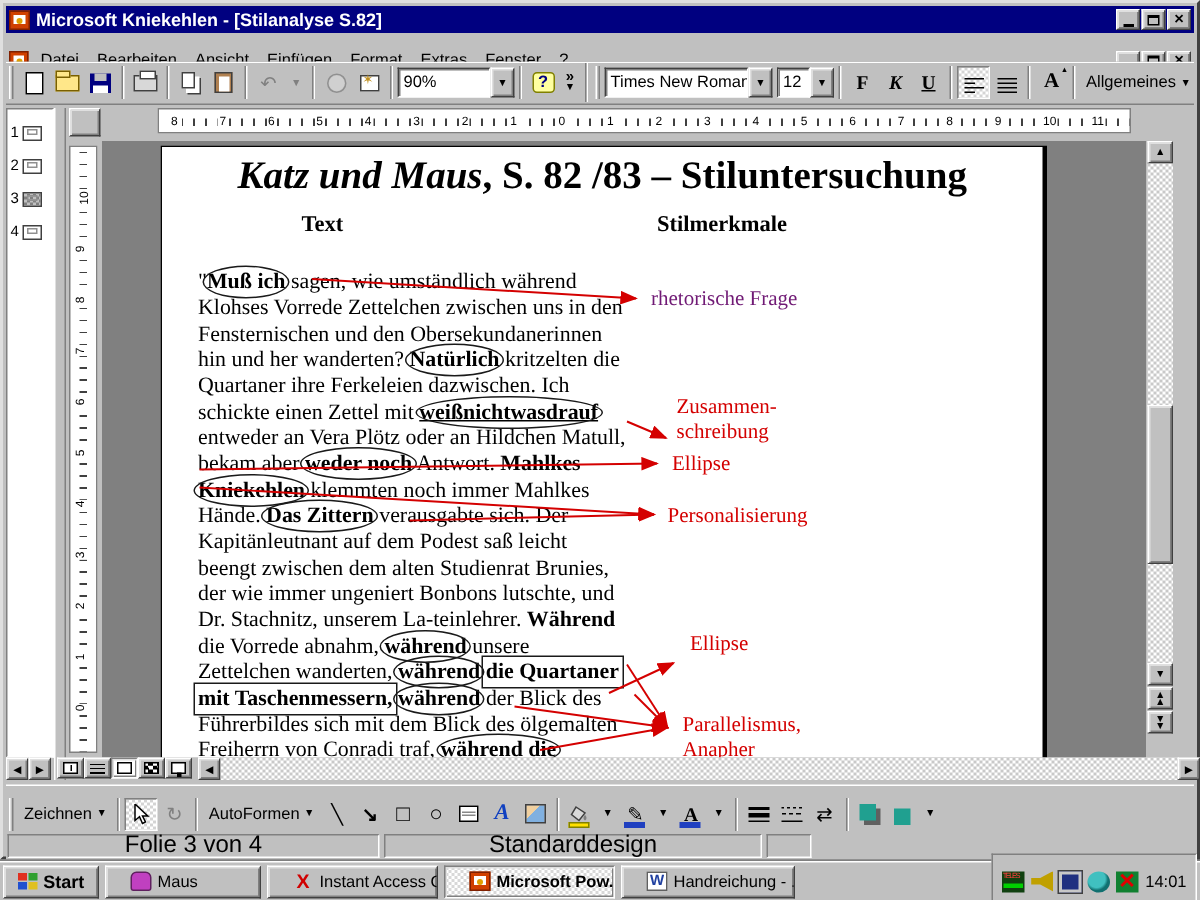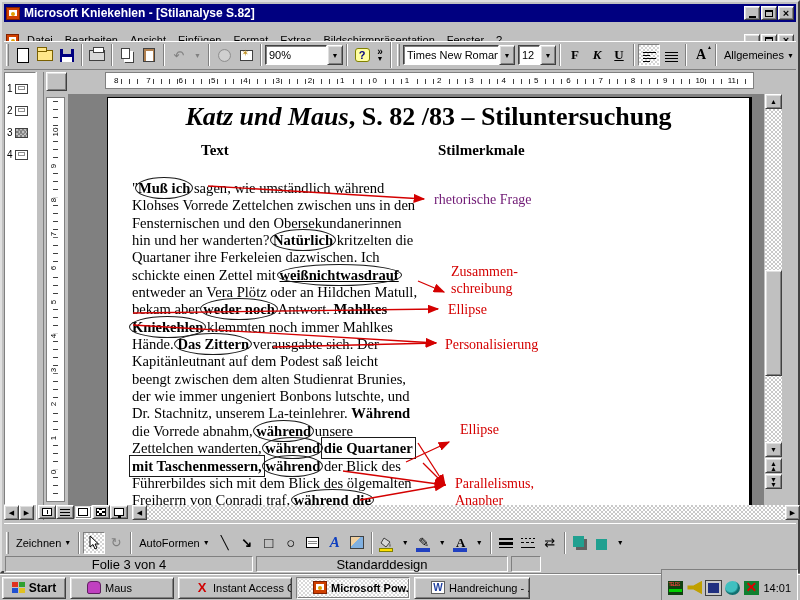--- a/index.html
+++ b/index.html
@@ -102,21 +102,21 @@
   #vruler{position:absolute;left:44px;top:92px;width:21px;height:411px;background:#c0c0c0;}
   #vruler .white{position:absolute;left:0;top:3px;width:19px;height:405px;background:#fff;
     border:1px solid #808080;}
   #vruler .ticks{position:absolute;top:0;bottom:0;left:6px;width:5px;
     background:repeating-linear-gradient(0deg,transparent 0 7px,#404040 7px 8px);}
   .rlabel{position:absolute;font-size:8px;color:#000;background:#fff;padding:0 1px;line-height:8px;}
   .rlabel.v{transform:rotate(-90deg);}
 
   
   #canvas{position:absolute;left:66px;top:92px;width:696px;height:411px;background:#808080;overflow:hidden;}
-  #slide{position:absolute;left:39px;top:3px;width:645px;height:440px;background:#ffffff;
+  #slide{position:absolute;left:39px;top:3px;width:591px;height:440px;background:#ffffff;
     border:1px solid #000;border-right:3px solid #000;}
   #slide-title{position:absolute;left:0;top:4px;width:100%;text-align:center;
     font-family:"Liberation Serif",serif;font-weight:bold;font-size:26px;color:#000;white-space:nowrap;}
   .colhead{position:absolute;font-family:"Liberation Serif",serif;font-weight:bold;font-size:15px;color:#000;}
   #textblock{position:absolute;left:24px;top:82px;font-family:"Liberation Serif",serif;
     font-size:14.6px;line-height:17.35px;color:#000;white-space:pre;}
   .seg.b{font-weight:bold;}
   .seg.u{text-decoration:underline;}
   .seg.c{outline:1.4px solid #1a1a1a;outline-offset:2px;border-radius:50%;}
   .seg.x{outline:1.4px solid #1a1a1a;outline-offset:2px;}
@@ -161,21 +161,21 @@
   .ic-shadow{width:11px;height:11px;background:#20a090;box-shadow:3px 3px 0 #606060;margin:-2px 0 0 -2px;}
   .ic-cube{width:11px;height:11px;background:#20a090;position:relative;margin-top:3px;}
   .ic-cube:before{content:"";position:absolute;left:2px;top:-4px;width:11px;height:11px;
     background:#d8d8d8;border:1px solid #606060;z-index:-1;}
   .ic-line3{width:14px;height:10px;display:flex;flex-direction:column;justify-content:space-between;}
   .ic-line3 i{display:block;background:#000;}
 
   
   #statusbar{position:absolute;left:2px;top:553px;right:2px;height:18px;background:#c0c0c0;
     display:flex;align-items:center;gap:3px;padding:1px 1px;}
-  .spanel{height:16px;display:flex;align-items:center;justify-content:center;font-size:13px;}
+  .spanel{height:16px;display:flex;align-items:center;justify-content:center;font-size:16px;}
 
   
   #taskbar{position:absolute;left:0;top:574px;width:800px;height:26px;background:#c0c0c0;
     border-top:1px solid #fff;box-shadow:0 -1px 0 #808080;display:flex;align-items:center;padding:0 2px;gap:4px;}
   #startbtn{width:64px;height:22px;display:flex;align-items:center;justify-content:center;gap:3px;
     font-weight:bold;font-size:12px;}
   .winflag{width:14px;height:12px;display:grid;grid-template-columns:6px 6px;grid-template-rows:5px 5px;gap:1px;}
   .winflag i{display:block;}
   .taskbtn{height:22px;flex:none;display:flex;align-items:center;gap:4px;padding:0 16px;font-size:11px;
     white-space:nowrap;overflow:hidden;}
@@ -222,21 +222,20 @@
 
     <div id="menubar">
       <div class="ticon ic-ppt" style="width:13px;height:12px;margin-right:2px;"></div>
       <div id="menu-items" style="display:flex;">
           <div class="menuitem"><u>D</u>atei</div>
           <div class="menuitem"><u>B</u>earbeiten</div>
           <div class="menuitem"><u>A</u>nsicht</div>
           <div class="menuitem"><u>E</u>infügen</div>
           <div class="menuitem">Forma<u>t</u></div>
           <div class="menuitem">E<u>x</u>tras</div>
-          <div class="menuitem">Bilds<u>c</u>hirmpräsentation</div>
           <div class="menuitem"><u>F</u>enster</div>
           <div class="menuitem"><u>?</u></div>
         </div>
       <div class="spacer"></div>
       <div class="wbtn raised" style="height:13px;">
           <span class="glyph-min"></span>
         </div>
       <div class="wbtn raised" style="height:13px;">
           <span class="glyph-rest"></span>
         </div>

